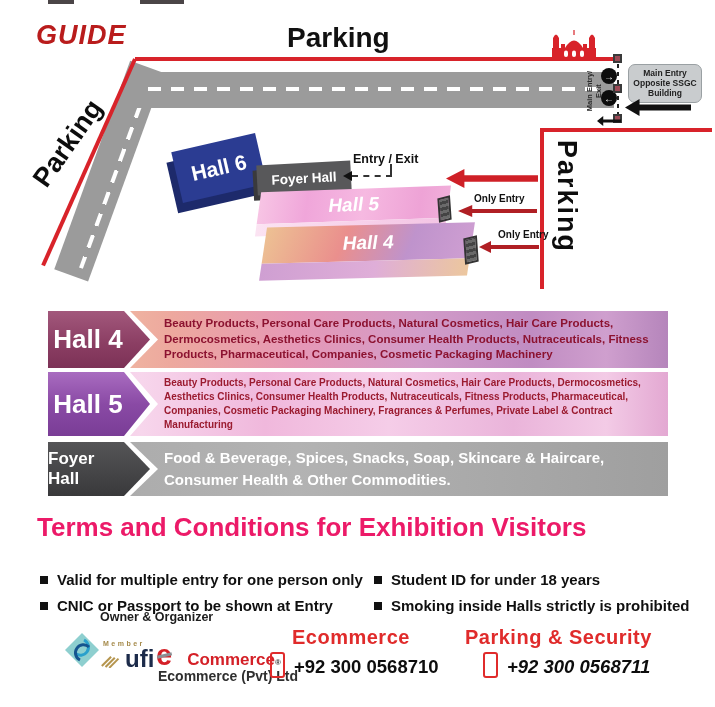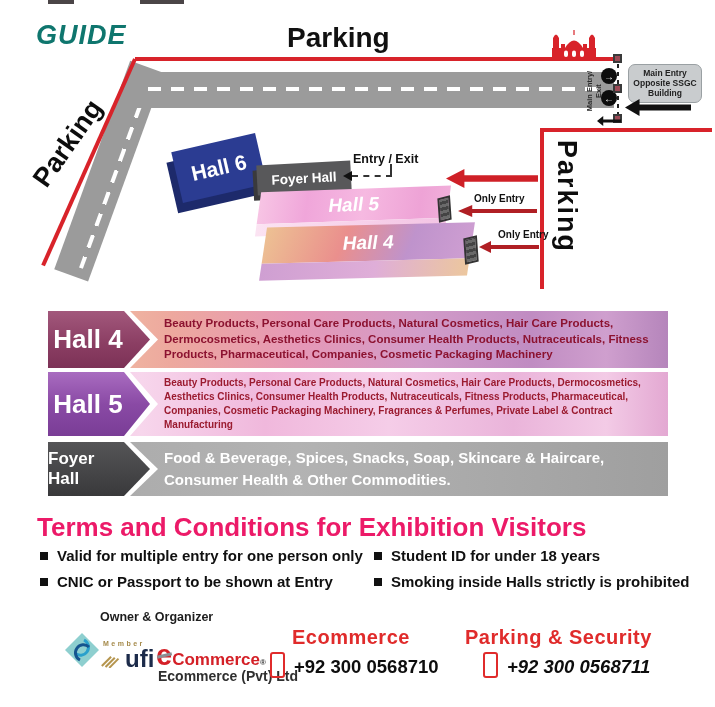--- a/index.html
+++ b/index.html
@@ -6,21 +6,21 @@
   body { background:#e8e8e8; font-family:"Liberation Sans", sans-serif; }
   .stage { position:relative; width:715px; height:707px; background:#ffffff; overflow:hidden;
            font-family:"Liberation Sans", sans-serif; }
   .abs { position:absolute; }
 
   
   .artifact { position:absolute; background:#4b4547; height:4px; top:0; }
 
   
   .guide { left:36px; top:20px; font-size:27px; font-weight:800; font-style:italic;
-           color:#0f766e; letter-spacing:1px; }
+           color:#b91c1c; letter-spacing:1px; }
   .parking-top { left:287px; top:22px; font-size:28px; font-weight:800; color:#111; }
   .parking-left { left:10px; top:128px; font-size:27px; font-weight:800; color:#0d0d0d;
                   transform:rotate(-55deg); transform-origin:center; width:116px; text-align:center; }
   .parking-right { left:551px; top:140px; writing-mode:vertical-rl; font-size:27px;
                    font-weight:800; color:#0d0d0d; letter-spacing:2px; }
 
   
   .road-h { left:128px; top:72px; width:486px; height:36px; background:#9b9b9b; }
   .dash-h { left:148px; top:87px; width:452px; height:4px;
             background:repeating-linear-gradient(90deg,#fff 0 13px,transparent 13px 23px); }
@@ -103,35 +103,35 @@
           clip-path:polygon(0 0, 76px 0, 100% 50%, 76px 100%, 0 100%);
           display:flex; align-items:center; justify-content:center; padding-right:22px;
           color:#fff; font-weight:800; }
   .chev4 { background:linear-gradient(180deg,#a2587c,#8c3f64 55%,#7c3156); font-size:26px; }
   .chev5 { background:linear-gradient(180deg,#a96cc0,#8a4aa5 50%,#7a3d96); font-size:26px; }
   .chevF { background:linear-gradient(180deg,#555557,#39393b); font-size:17px; font-weight:700; }
 
   
   .terms-title { left:37px; top:512px; font-size:26px; font-weight:800; color:#ec1a68;text-align:right; }
   .term-item { position:absolute; font-size:15px; font-weight:600; color:#101010;
-               display:flex; align-items:center; }
+               display:flex; align-items:center;margin-top:24px; }
   .sq { display:inline-block; width:8px; height:8px; background:#111; margin-right:9px; flex:none; }
 
   
   .owner { left:100px; top:610px; font-size:12.5px; font-weight:800; color:#1d1d1d; }
   .egp-caption { left:34px; top:676px; width:132px; text-align:center; font-size:10.5px;
                  font-weight:800; color:#1b5ca8; line-height:1.2; }
   .ufi-member { left:103px; top:640px; font-size:7px; letter-spacing:2.5px; font-weight:700;
                 color:#a58a4a; }
   .ufi-name { left:125px; top:645px; font-size:24px; font-weight:700; color:#1c2b4a; }
   .ecom { left:156px; top:643px; display:flex; align-items:baseline; }
   .ecom-e { font-size:29px; font-weight:800; color:#d42027; line-height:0.85; position:relative; }
   .ecom-slash { position:absolute; left:1px; top:11px; width:15px; height:3px; background:#8a8f94;
                 transform:rotate(-14deg); }
-  .ecom-name { font-size:17px; font-weight:800; color:#d42027; }
+  .ecom-name { font-size:17px; font-weight:800; color:#d42027;margin-left:15px; }
   .ecom-reg { font-size:8px; font-weight:700; color:#333; }
   .ecom-caption { left:158px; top:668px; font-size:14px; font-weight:700; color:#2f2f2f; }
   .contact-label { position:absolute; font-size:20px; font-weight:800; color:#e02b2b;
                    letter-spacing:0.5px; }
   .phone-icon { position:absolute; width:15px; height:26px; border:2.5px solid #e02b2b;
                 border-radius:3px; }
   .phone-num { position:absolute; font-size:18.5px; font-weight:800; color:#0d0d0d; }
 
   svg { display:block; }
 </style>

